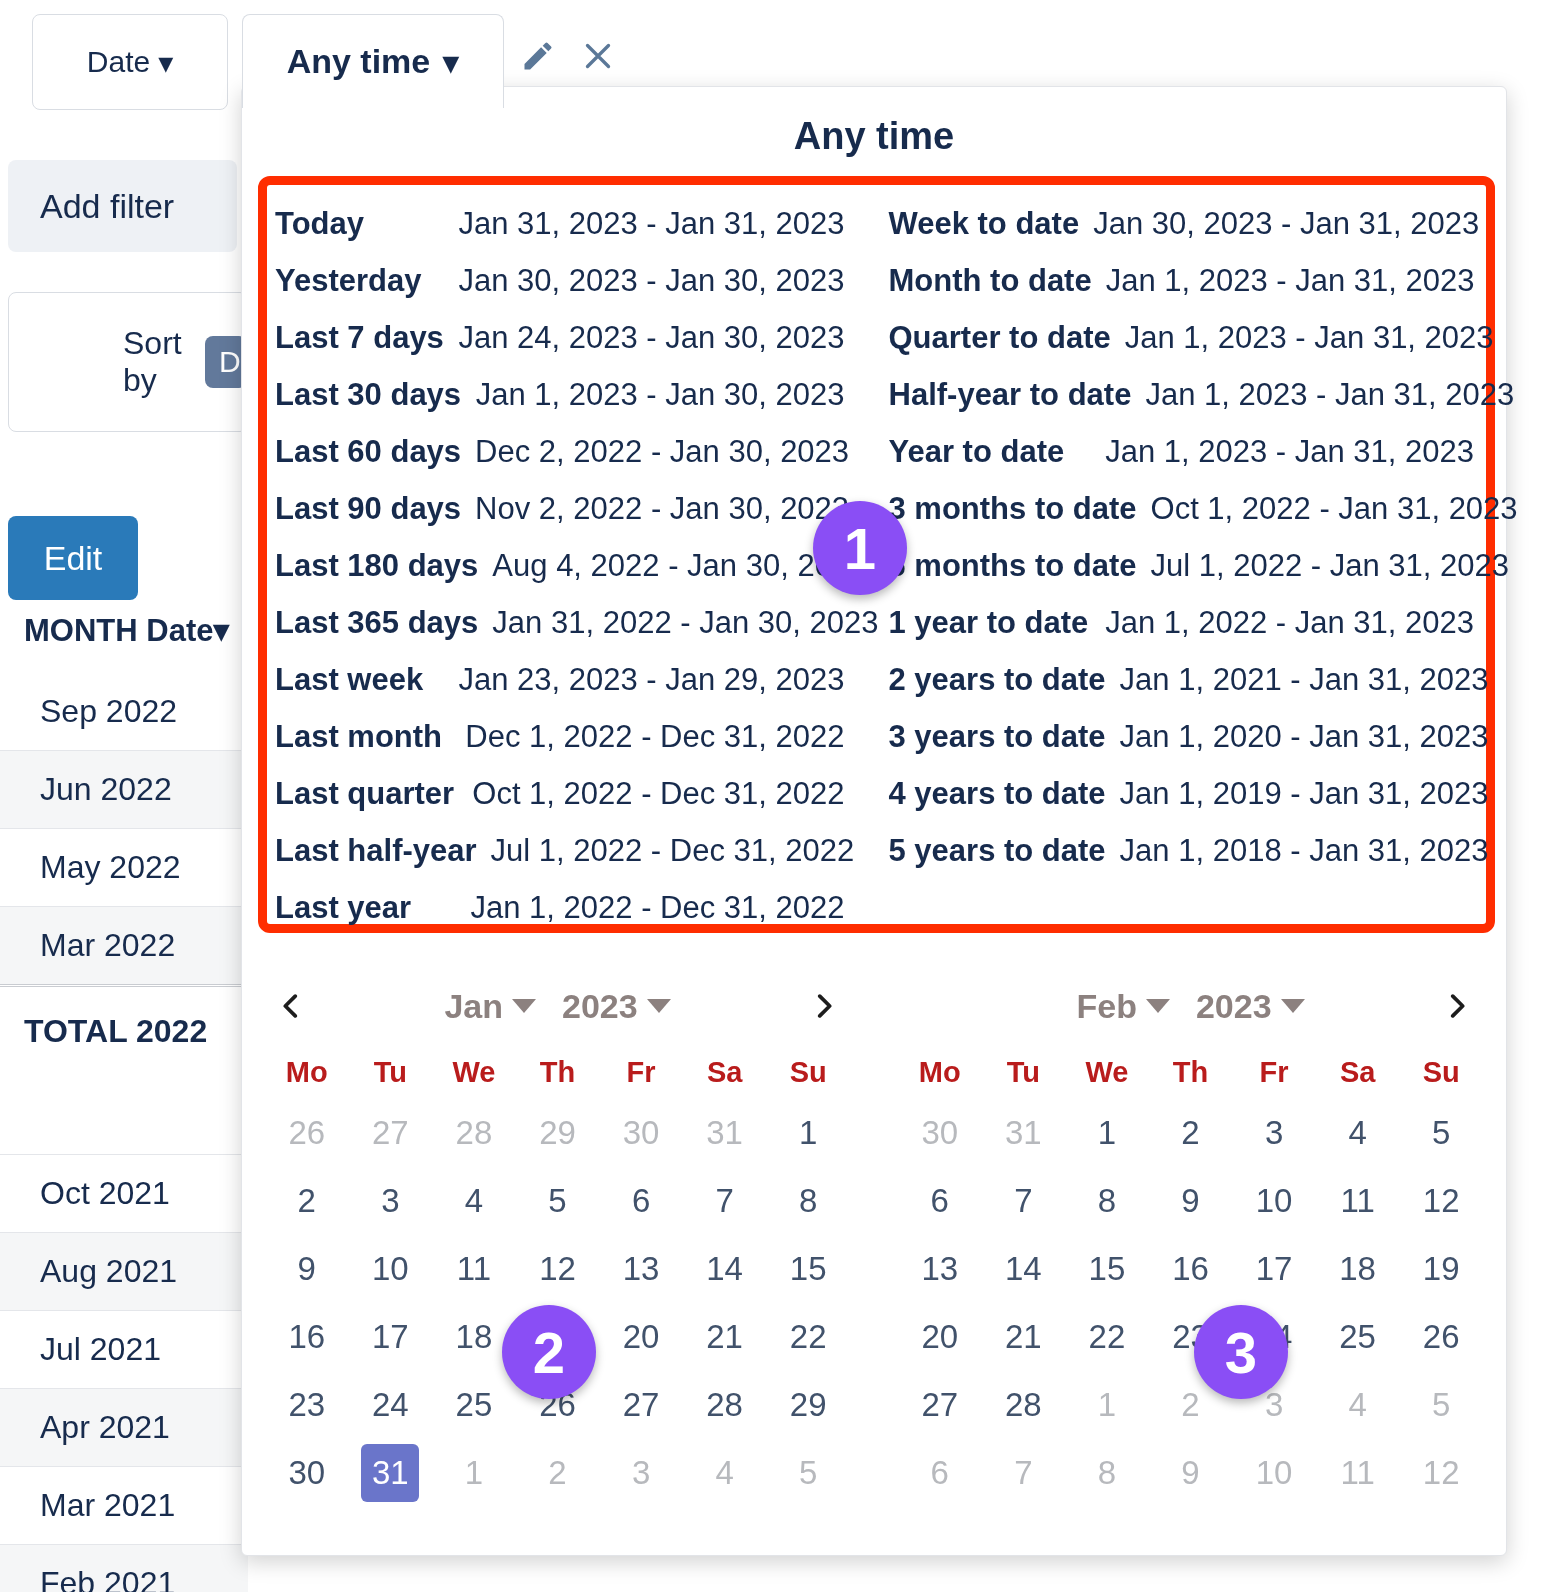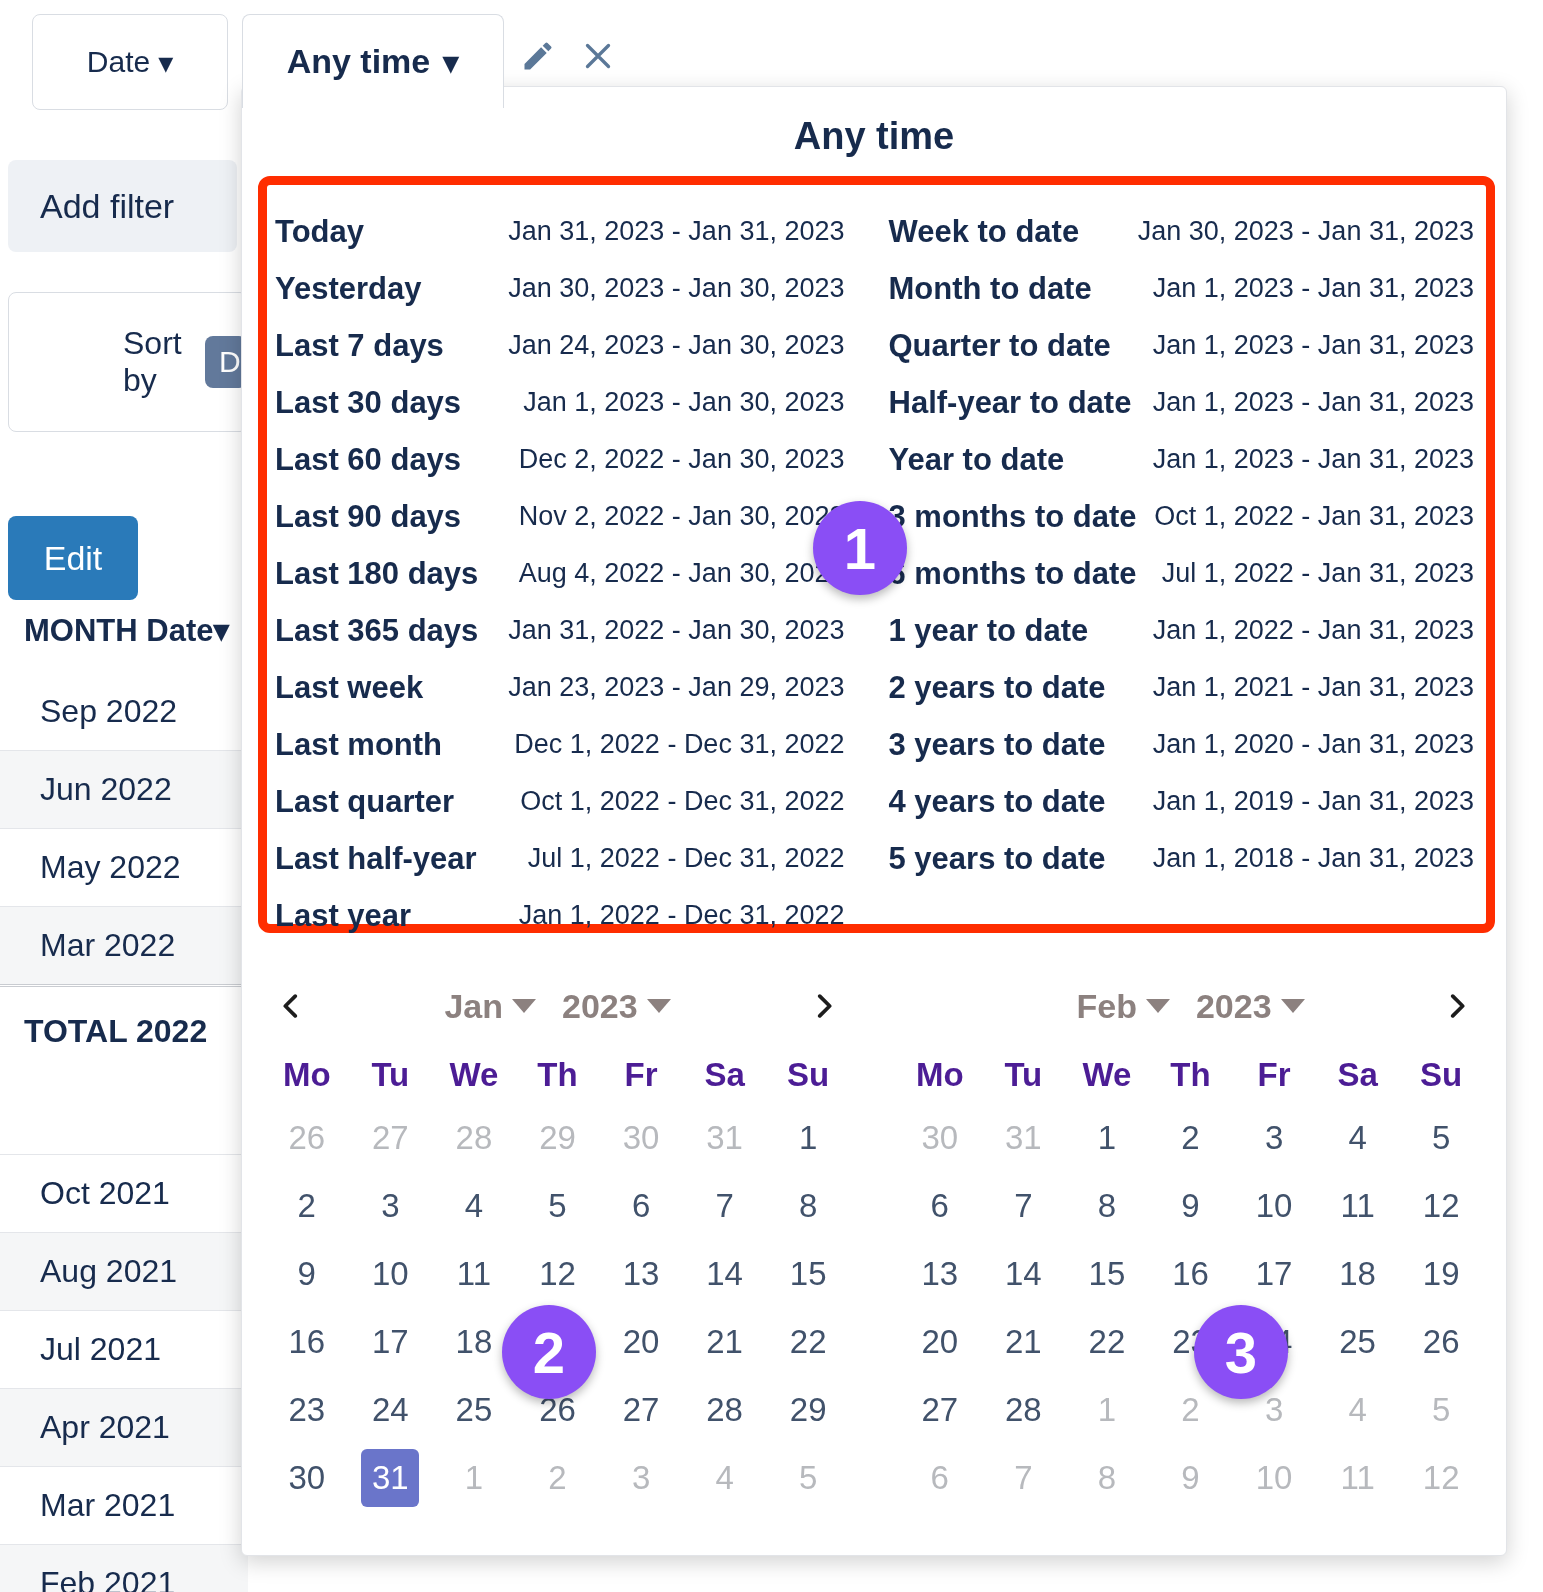--- a/index.html
+++ b/index.html
@@ -101,35 +101,35 @@
     text-align: center; font-size: 38px; font-weight: bold;
     color: #172b4d; padding-top: 28px;
   }
 
   
   .presets {
     position: absolute; left: 258px; top: 176px;
     width: 1237px; height: 757px;
     background: #fff;
     border: 9px solid #ff2d00; border-radius: 12px;
-    z-index: 6; padding: 12px 0 0 0;
+    z-index: 6; padding: 4px 0 0 0;
     display: flex;
   }
   .preset-col { width: 50%; padding-top: 6px; }
   .preset-col.left { padding-left: 8px; }
   .preset-col.right { padding-left: 12px; }
   .preset-row {
     height: 57px; display: flex; align-items: center; white-space: nowrap;
   }
   .preset-label {
     font-size: 31px; font-weight: bold; color: #172b4d;
     flex: 0 0 auto;
   }
   .preset-range {
-    font-size: 27px; color: #172b4d; margin-left: auto;
+    font-size: 31px; color: #172b4d; margin-left: auto;
     padding-left: 14px;
   }
   .preset-col.left .preset-row { padding-right: 32px; }
   .preset-col.right .preset-row { padding-right: 12px; }
 
   
   .calendars {
     position: absolute; left: 241px; top: 948px;
     width: 1266px; height: 608px;
     display: flex; z-index: 5;
@@ -150,22 +150,22 @@
     gap: 26px;
   }
   .cal-sel { display: inline-flex; align-items: center; gap: 9px; }
   .cal-caret {
     width: 0; height: 0; border-left: 12px solid transparent;
     border-right: 12px solid transparent; border-top: 14px solid #8c817f;
   }
 
   .dow-row, .day-row { display: grid; grid-template-columns: repeat(7, 1fr); }
   .dow {
-    text-align: center; font-size: 33px; font-weight: bold;
-    color: #4c1d95; padding: 14px 0 10px 0;
+    text-align: center; font-size: 29px; font-weight: bold;
+    color: #b91c1c; padding: 14px 0 10px 0;
   }
   .day-grid { }
   .day {
     height: 68px; display: flex; align-items: center; justify-content: center;
     font-size: 33px; color: #41526b;
   }
   .day .num {
     min-width: 58px; height: 58px; display: flex; align-items: center;
     justify-content: center; border-radius: 6px;
   }

